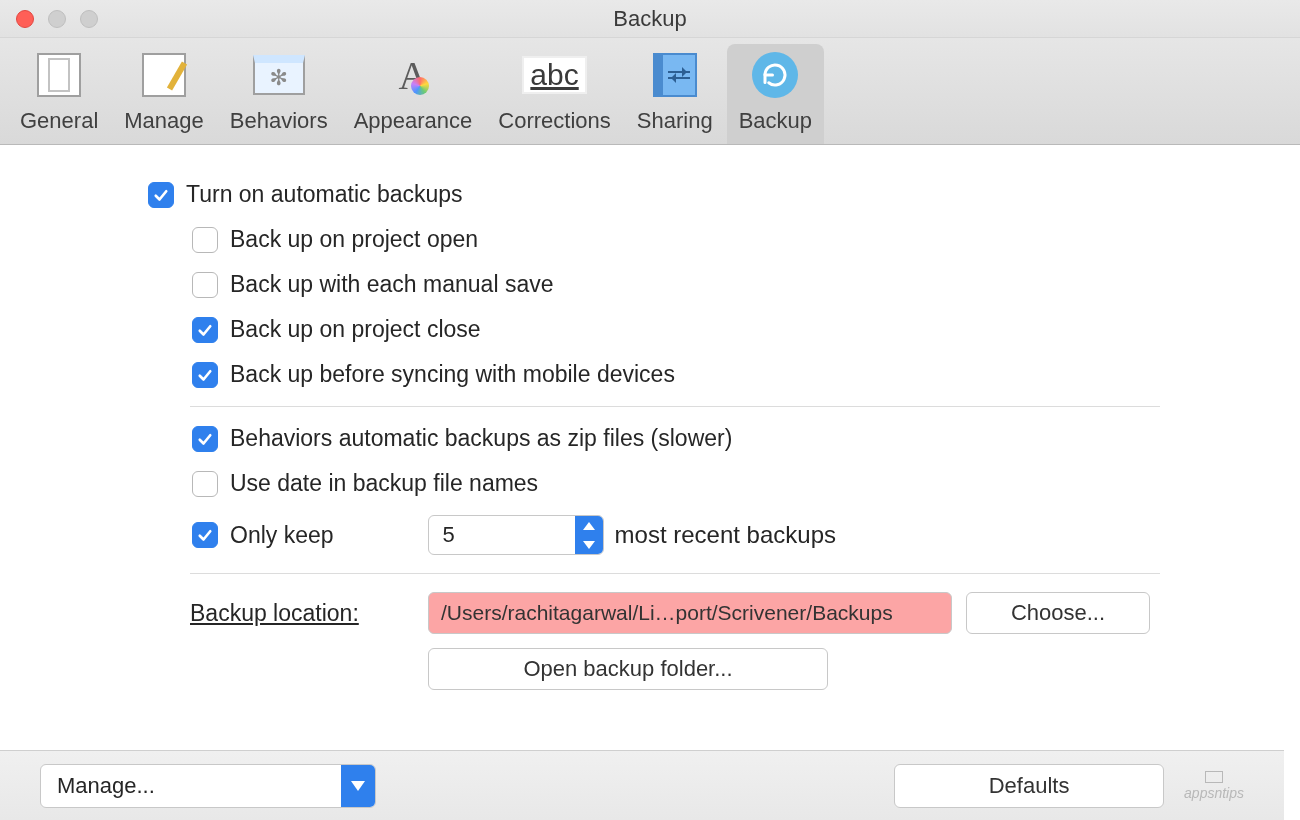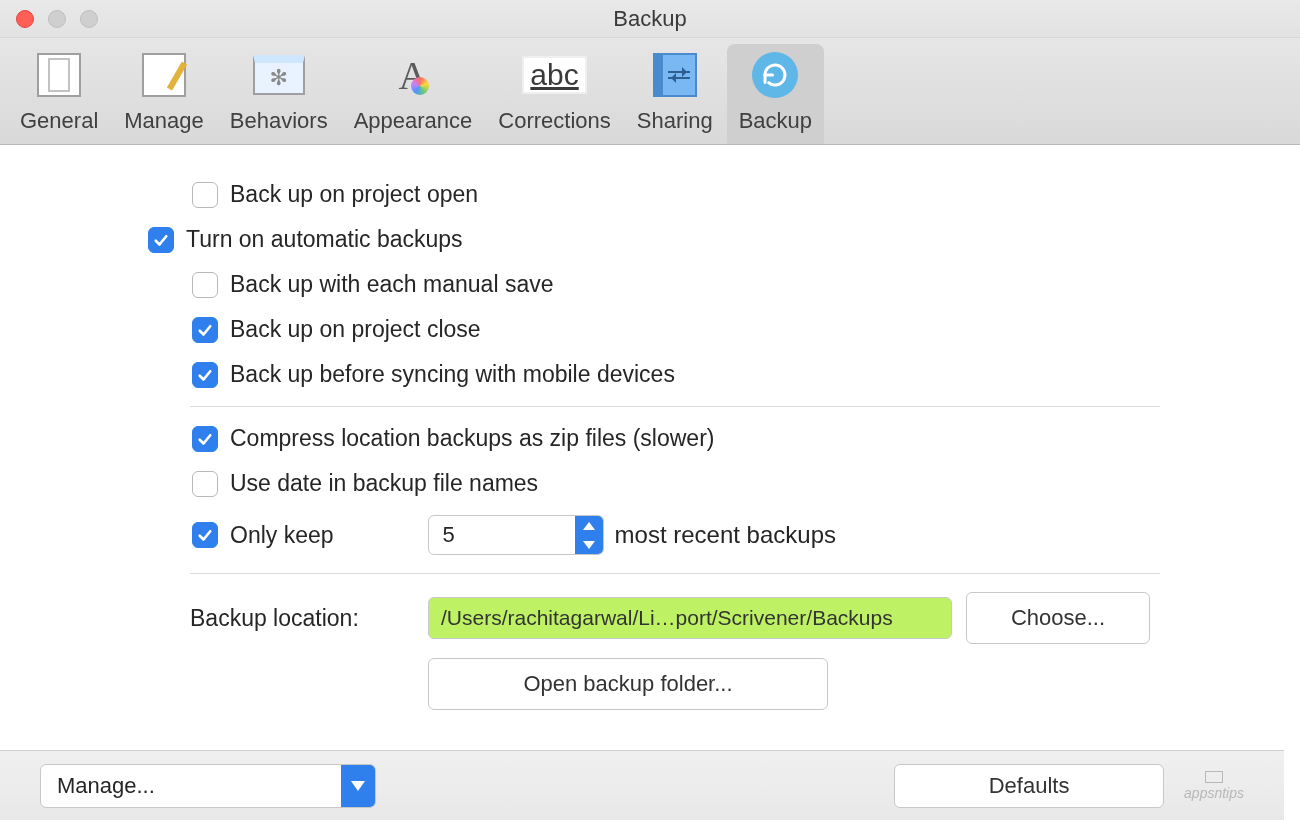--- a/index.html
+++ b/index.html
@@ -81,23 +81,23 @@
   
   .stepper { display:inline-flex; align-items:center; margin-left:94px; border:1px solid #c8c8c8; border-radius:6px; height:40px; overflow:hidden; background:#fff; }
   .stepper .val { width:146px; padding:0 14px; font-size:22px; }
   .stepper .btns { width:28px; height:100%; background:#2f80ed; display:flex; flex-direction:column; }
   .stepper .btns div { flex:1; display:flex; align-items:center; justify-content:center; }
   .stepper .btns svg { width:12px; height:8px; }
   .after-text { margin-left:11px; font-size:24px; }
 
   
   .loc-row { display:flex; align-items:center; padding-left:190px; margin-bottom:14px; }
-  .loc-label { font-size:23px; width:238px; }
-  .loc-input { width:524px; height:42px; border:1px solid #c8c8c8; border-radius:6px; background:#bef264; padding:0 12px; font-size:21px; color:#333; display:flex; align-items:center; overflow:hidden; white-space:nowrap; }
-  .btn { height:52px; border:1px solid #c8c8c8; border-radius:6px; background:#fff; font-size:22px; color:#333; display:inline-flex; align-items:center; justify-content:center; cursor:default; }
+  .loc-label { font-size:23px; width:238px;text-decoration:underline; }
+  .loc-input { width:524px; height:42px; border:1px solid #c8c8c8; border-radius:6px; background:#fca5a5; padding:0 12px; font-size:21px; color:#333; display:flex; align-items:center; overflow:hidden; white-space:nowrap; }
+  .btn { height:42px; border:1px solid #c8c8c8; border-radius:6px; background:#fff; font-size:22px; color:#333; display:inline-flex; align-items:center; justify-content:center; cursor:default; }
   .btn.choose { width:184px; margin-left:14px; }
   .btn.openfolder { width:400px; margin-left:428px; }
 
   
   .footer { position:absolute; bottom:0; left:0; right:16px; height:70px; background:linear-gradient(#f0f0f0,#e8e8e8); border-top:1px solid #cfcfcf; display:flex; align-items:center; padding:0 40px; }
   .manage { display:flex; align-items:center; border:1px solid #c8c8c8; border-radius:6px; background:#fff; height:44px; overflow:hidden; }
   .manage .ml { width:300px; padding:0 16px; font-size:22px; }
   .manage .mb { width:34px; height:100%; background:#2f80ed; display:flex; align-items:center; justify-content:center; }
   .manage .mb svg { width:14px; height:10px; }
   .defaults { margin-left:auto; width:270px; height:44px; }
@@ -164,34 +164,34 @@
             <polyline points="4 18 4 12 10 12"></polyline>
       </svg>
     </div>
       </div>
     <div class="tab-label">Backup</div>
   </div>
 </div>
 
 <div class="content">
 
+  <div class="row">
+    <span class="chk checked">
+      <svg viewBox="0 0 24 24" stroke="#fff" stroke-width="3.5" fill="none" stroke-linecap="round" stroke-linejoin="round">
+          <polyline points="5 13 10 18 19 7"></polyline>
+        </svg>
+    </span>
+    <span class="chk-label">Turn on automatic backups</span>
+  </div>
+
   <div class="row indent">
     <span class="chk"></span>
     <span class="chk-label">Back up on project open</span>
   </div>
 
-  <div class="row">
-    <span class="chk checked">
-      <svg viewBox="0 0 24 24" stroke="#fff" stroke-width="3.5" fill="none" stroke-linecap="round" stroke-linejoin="round">
-          <polyline points="5 13 10 18 19 7"></polyline>
-        </svg>
-    </span>
-    <span class="chk-label">Turn on automatic backups</span>
-  </div>
-
   <div class="row indent">
     <span class="chk"></span>
     <span class="chk-label">Back up with each manual save</span>
   </div>
 
   <div class="row indent">
     <span class="chk checked">
       <svg viewBox="0 0 24 24" stroke="#fff" stroke-width="3.5" fill="none" stroke-linecap="round" stroke-linejoin="round">
           <polyline points="5 13 10 18 19 7"></polyline>
         </svg>
@@ -209,21 +209,21 @@
   </div>
 
   <div class="divider"></div>
 
   <div class="row indent">
     <span class="chk checked">
       <svg viewBox="0 0 24 24" stroke="#fff" stroke-width="3.5" fill="none" stroke-linecap="round" stroke-linejoin="round">
           <polyline points="5 13 10 18 19 7"></polyline>
         </svg>
     </span>
-    <span class="chk-label">Compress location backups as zip files (slower)</span>
+    <span class="chk-label">Behaviors automatic backups as zip files (slower)</span>
   </div>
 
   <div class="row indent">
     <span class="chk"></span>
     <span class="chk-label">Use date in backup file names</span>
   </div>
 
   <div class="row indent">
     <span class="chk checked">
       <svg viewBox="0 0 24 24" stroke="#fff" stroke-width="3.5" fill="none" stroke-linecap="round" stroke-linejoin="round">

